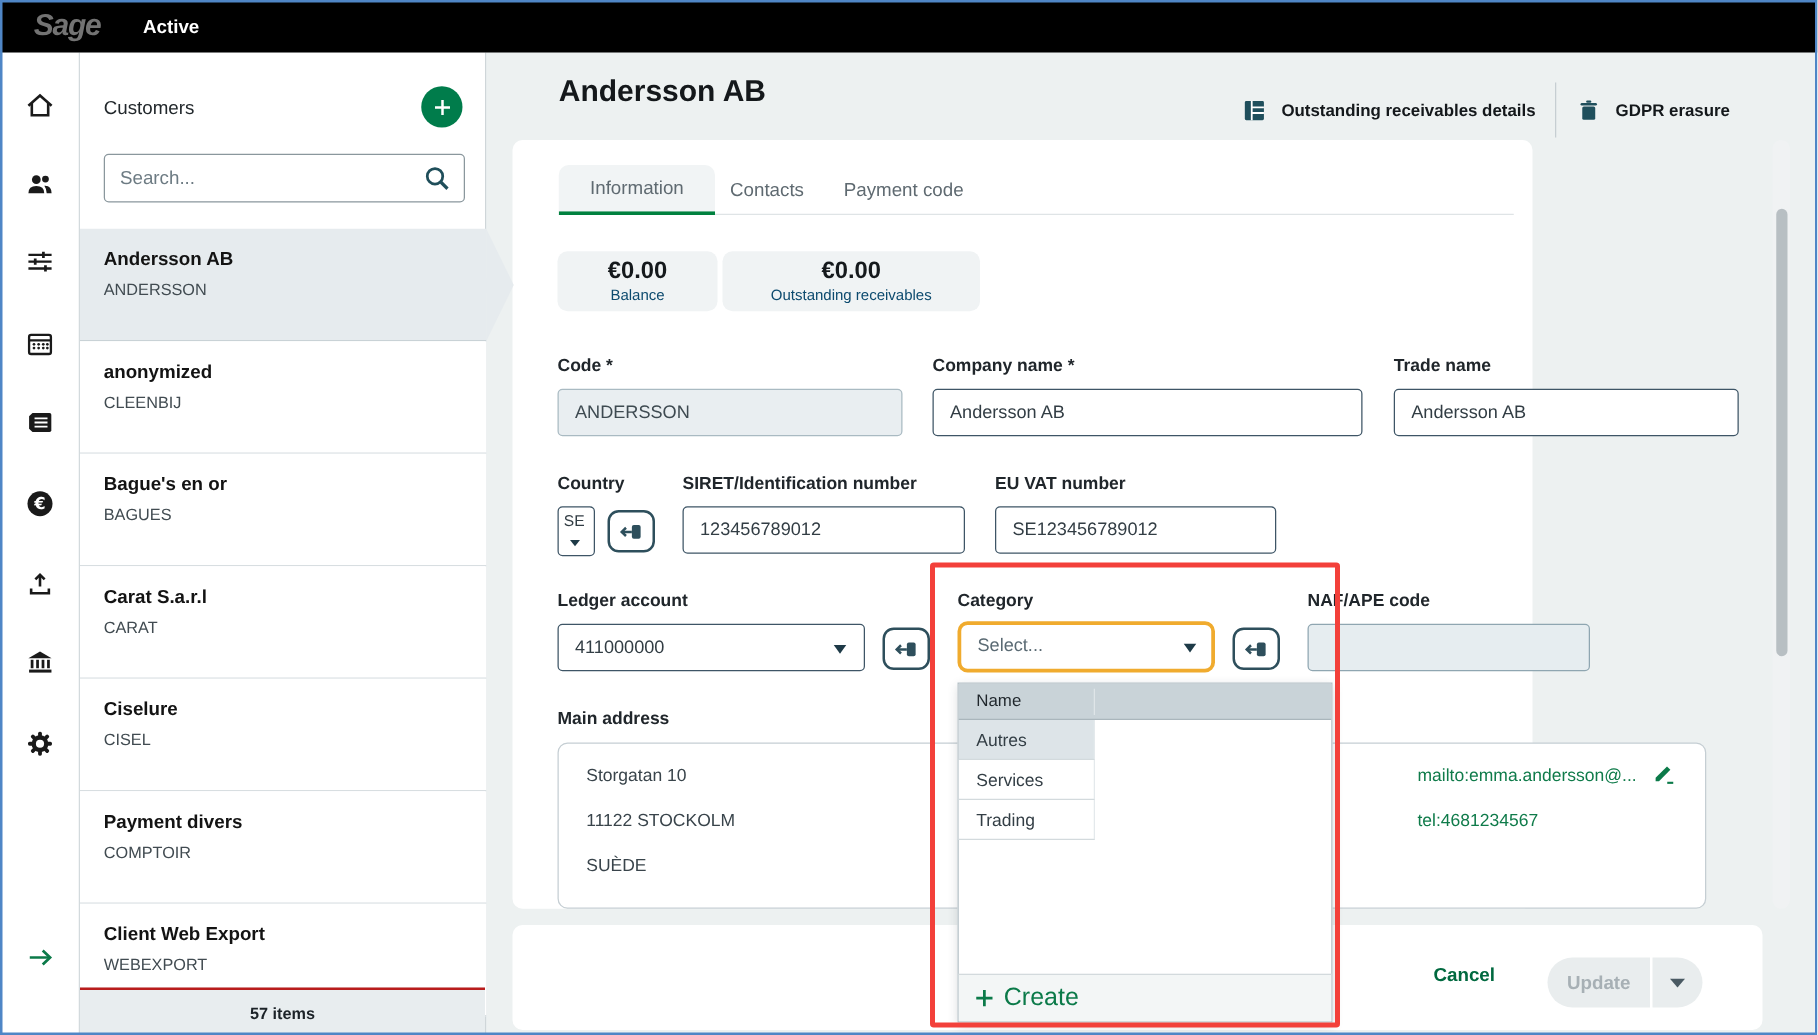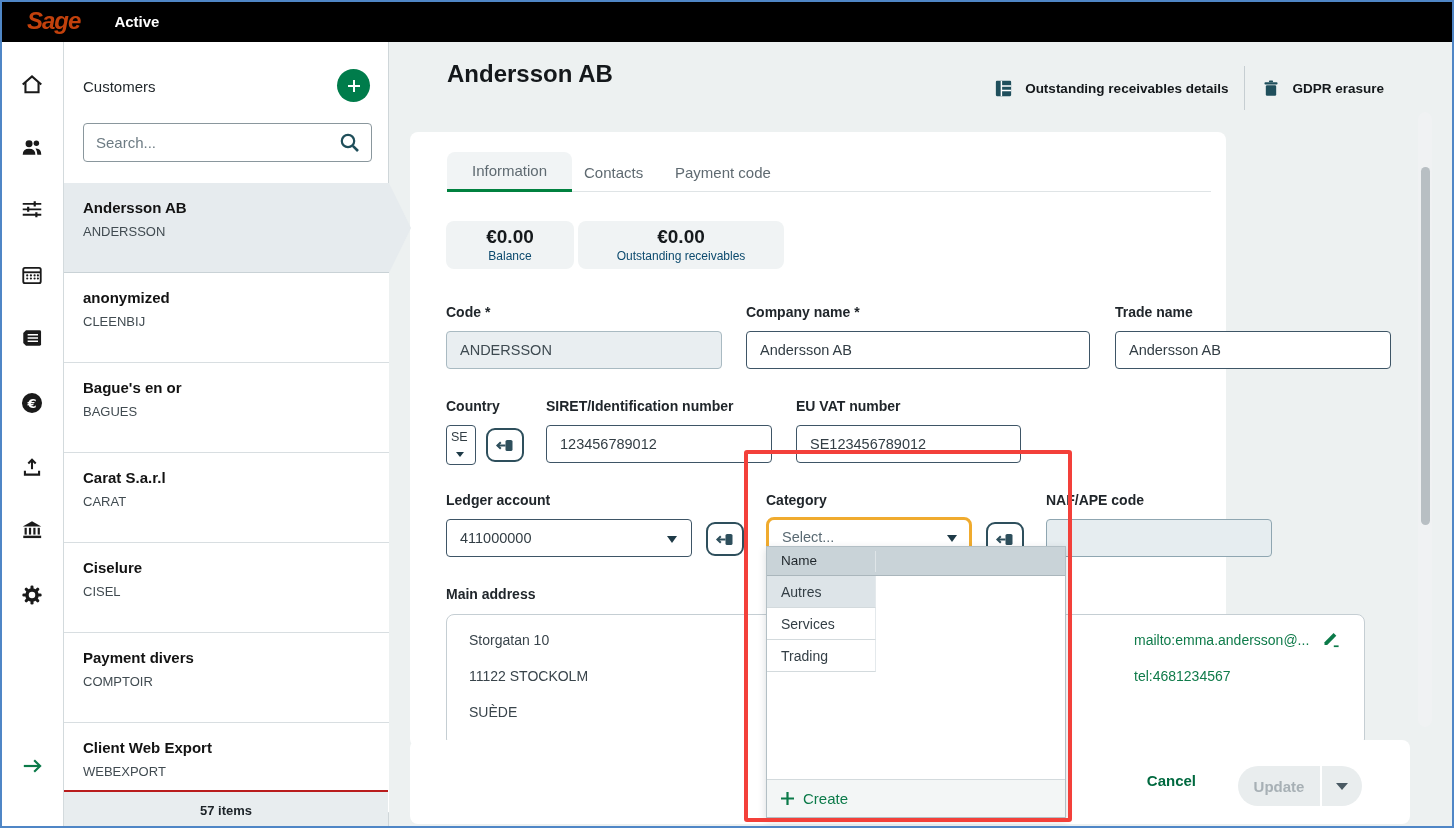--- a/index.html
+++ b/index.html
@@ -2,21 +2,21 @@
 <html><head>
 <meta charset="utf-8">
 <style>
   * { margin:0; padding:0; box-sizing:border-box; }
   body { background:#fff; font-family:"Liberation Sans", sans-serif; }
   .stage { position:relative; width:1454px; height:828px; background:#edf1f1; overflow:hidden; }
   .stage::after { content:""; position:absolute; inset:0; border:2px solid #4f86c6; pointer-events:none; z-index:120; }
 
   
   .topbar { position:absolute; left:0; top:0; width:1454px; height:42px; background:#000; display:flex; align-items:center; z-index:60; }
-  .brand { color:#c2410c; font-size:24px; font-weight:bold; letter-spacing:-1px; margin-left:27px; font-style:italic; }
+  .brand { color:#737373; font-size:24px; font-weight:bold; letter-spacing:-1px; margin-left:27px; font-style:italic; }
   .appname { color:#fff; font-size:15px; font-weight:bold; margin-left:34px; }
 
   
   .rail { position:absolute; left:0; top:42px; width:64px; height:786px; background:#fff; border-right:1px solid #d3dadd; z-index:50; }
   .rail .ric { position:absolute; left:50%; transform:translateX(-50%); width:24px; height:24px; cursor:pointer; }
   .rail svg { display:block; width:100%; height:100%; }
 
   
   .custpanel { position:absolute; left:64px; top:42px; width:325px; height:786px; background:#fff; border-right:1px solid #cfd6d9; z-index:40; }
   .cust-title { position:absolute; left:19px; top:36px; font-size:15px; color:#22282c; }
@@ -35,21 +35,21 @@
 
   
   .main { position:absolute; left:389px; top:42px; width:1065px; height:786px; background:#edf1f1; }
   .page-title { position:absolute; left:58px; top:18px; font-size:24px; font-weight:bold; color:#14181b; }
   .hdr-actions { position:absolute; right:70px; top:24px; display:flex; align-items:center; gap:16px; }
   .hdr-act { display:flex; align-items:center; gap:11px; cursor:pointer; }
   .hdr-act span { font-size:13.5px; font-weight:bold; color:#14181b; }
   .hdr-div { width:1px; height:44px; background:#c6ced2; }
 
   
-  .panel { position:absolute; left:21px; top:70px; width:816px; height:615px; background:#fff; border-radius:8px;margin-top:20px; }
+  .panel { position:absolute; left:21px; top:70px; width:816px; height:615px; background:#fff; border-radius:8px; }
   .tabstrip-line { position:absolute; left:37px; right:15px; top:59px; height:1px; background:#dfe4e6; }
   .tab { position:absolute; top:20px; height:40px; display:flex; align-items:center; padding:0 22px; font-size:15px; color:#5f6a71; cursor:pointer; }
   .tab.active { left:37px; background:#f1f4f5; border-radius:8px 8px 0 0; border-bottom:3px solid #00813F; padding:0 25px; }
   .tab.t2 { left:152px; }
   .tab.t3 { left:243px; }
 
   .sumcard { position:absolute; top:89px; background:#f0f3f4; border-radius:8px; height:48px; text-align:center; padding-top:4px; }
   .sumcard .v { font-size:19px; font-weight:bold; color:#15191c; line-height:24px; }
   .sumcard .l { font-size:12px; color:#0c4a6e; }
   .sc1 { left:36px; width:128px; }
@@ -70,21 +70,21 @@
   .editpen { position:absolute; right:22px; top:12px; width:22px; height:22px; cursor:pointer; }
 
   
   .dropdown { position:absolute; left:377px; top:504px; width:300px; height:272px; background:#fff; border:1px solid #b3bfc5; box-shadow:0 3px 8px rgba(40,50,60,.18); z-index:30; }
   .dd-head { position:absolute; left:0; top:0; width:100%; height:29px; background:#c9d3d8; border-bottom:1px solid #aab6bc; }
   .dd-head .tx { position:absolute; left:14px; top:6px; font-size:13.5px; font-weight:normal; color:#1f262b; }
   .dd-head .colv { position:absolute; left:108px; top:4px; width:1px; height:21px; background:#dfe5e8; }
   .dd-opt { position:absolute; left:0; width:109px; height:32px; border-bottom:1px solid #d3dadd; border-right:1px solid #e4e9ec; font-size:14px; color:#333e45; line-height:32px; padding-left:14px; cursor:pointer; background:#fff; }
   .dd-opt.hot { background:#dde4e8; }
   .dd-foot { position:absolute; left:0; bottom:0; width:100%; height:38px; background:#f3f6f6; border-top:1px solid #d3dadd; display:flex; align-items:center; padding-left:13px; gap:8px; cursor:pointer; }
-  .dd-foot span { font-size:15px; color:#0b7a49; }
+  .dd-foot span { font-size:20px; color:#0b7a49; }
 
   
   .redbox { position:absolute; left:355px; top:408px; width:328px; height:372px; border:4px solid #f3403a; border-radius:3px; z-index:45; pointer-events:none; }
 
   
   .footbar { position:absolute; left:21px; top:698px; width:1000px; height:84px; background:#fff; border-radius:8px; z-index:10; }
   .cancel { position:absolute; right:214px; top:32px; font-size:15px; font-weight:bold; color:#00693f; cursor:pointer; }
   .updbtn { position:absolute; right:90px; top:26px; width:82px; height:40px; border:none; border-radius:20px 0 0 20px; background:#e9edee; color:#a7b0b5; font-size:15px; font-weight:bold; font-family:"Liberation Sans",sans-serif; cursor:default; }
   .updcaret { position:absolute; right:48px; top:26px; width:40px; height:40px; border-radius:0 20px 20px 0; background:#e9edee; cursor:pointer; }
   .updcaret i { position:absolute; left:14px; top:17px; width:0; height:0; border-left:6px solid transparent; border-right:6px solid transparent; border-top:7px solid #4a5a63; }

